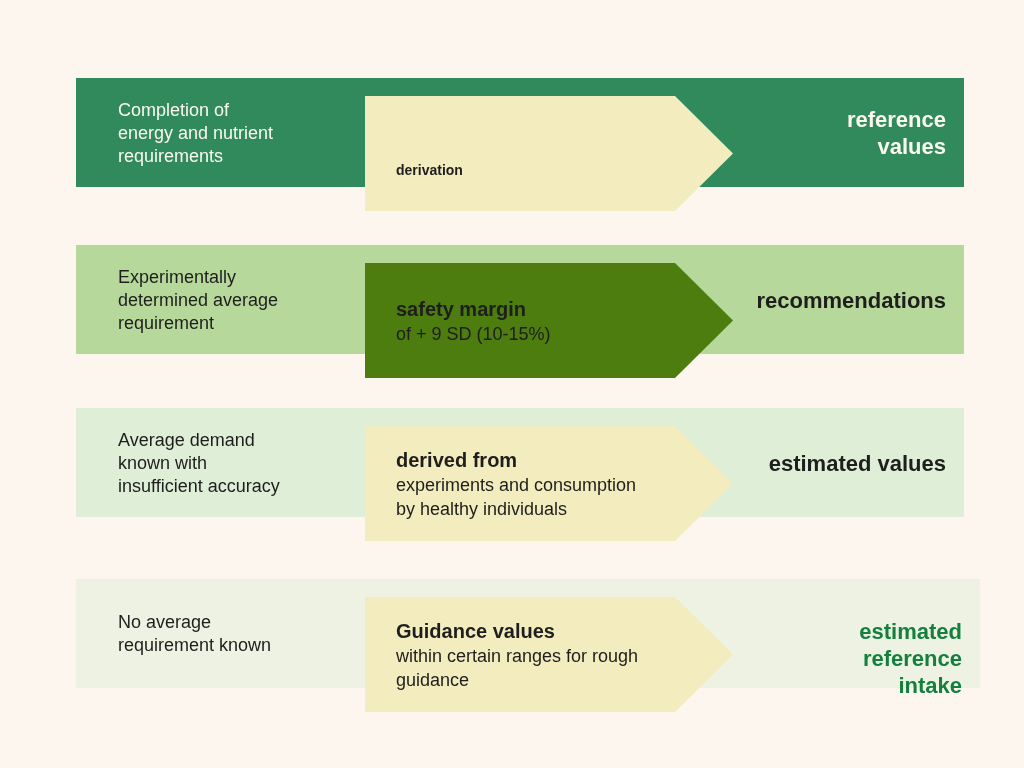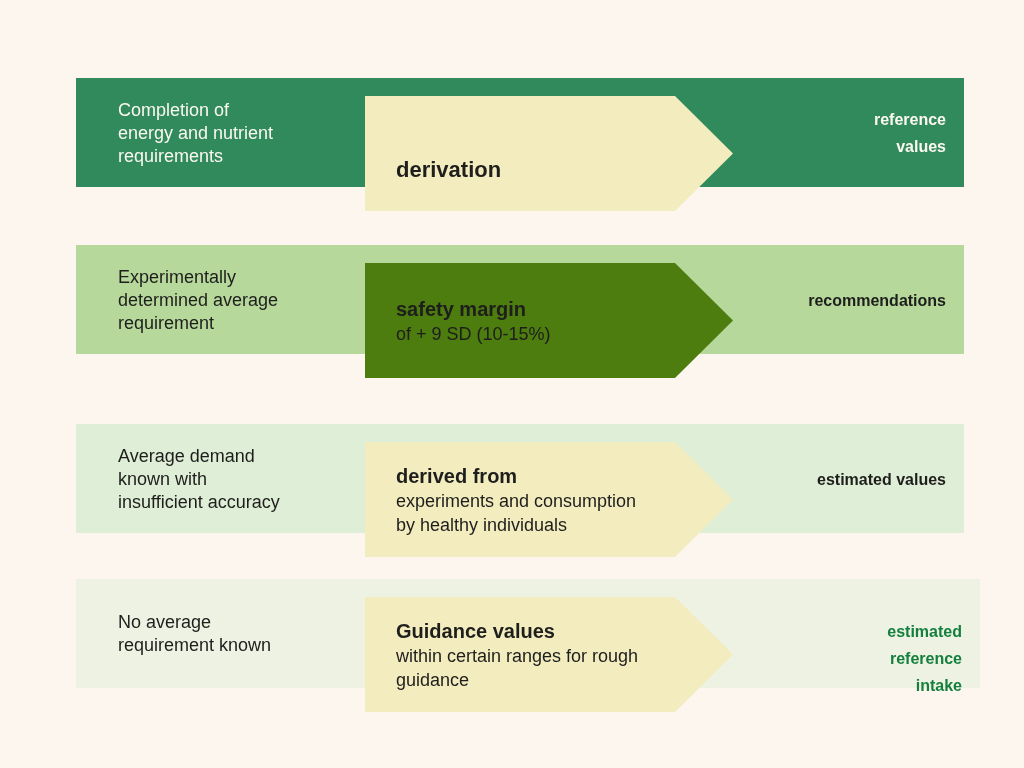--- a/index.html
+++ b/index.html
@@ -11,21 +11,21 @@
     font-family: "Liberation Sans", "DejaVu Sans", sans-serif;
   }
   .band {
     position: absolute;
     left: 76px;
     width: 888px;
     height: 109px;
   }
   .band-0 { top: 78px; }
   .band-1 { top: 245px; }
-  .band-2 { top: 424px; }
+  .band-2 { top: 408px; }
   .band-3 { top: 579px; padding-left: 16px; }
 
   .left-text {
     position: absolute;
     left: 42px;
     top: 50%;
     transform: translateY(-50%);
     width: 240px;
     font-size: 18px;
     line-height: 23px;
@@ -43,36 +43,36 @@
     flex-direction: column;
     justify-content: center;
     padding-left: 31px;
     box-sizing: border-box;
   }
   .arrow-title {
     font-weight: bold;
     font-size: 20px;
     line-height: 26px;
   }
-  .band-0 .arrow-title { font-size: 22px; margin-top: 32px; }
+  .band-0 .arrow-title { font-size: 14px; margin-top: 32px; }
   .arrow-body {
     font-size: 18px;
     line-height: 24px;
     white-space: pre-line;
   }
   .arrow-body:empty { display: none; }
 
   .right-label {
     position: absolute;
     right: 18px;
     top: 50%;
     transform: translateY(-50%);
     text-align: right;
     font-weight: bold;
-    font-size: 16px;
+    font-size: 22px;
     line-height: 27px;
     white-space: pre-line;
   }
 </style>
 </head>
 <body>
 
 <div class="canvas" style="background-color: rgb(253, 246, 238);">
 
   <section class="band band-0" style="background-color: rgb(49, 138, 91);">

